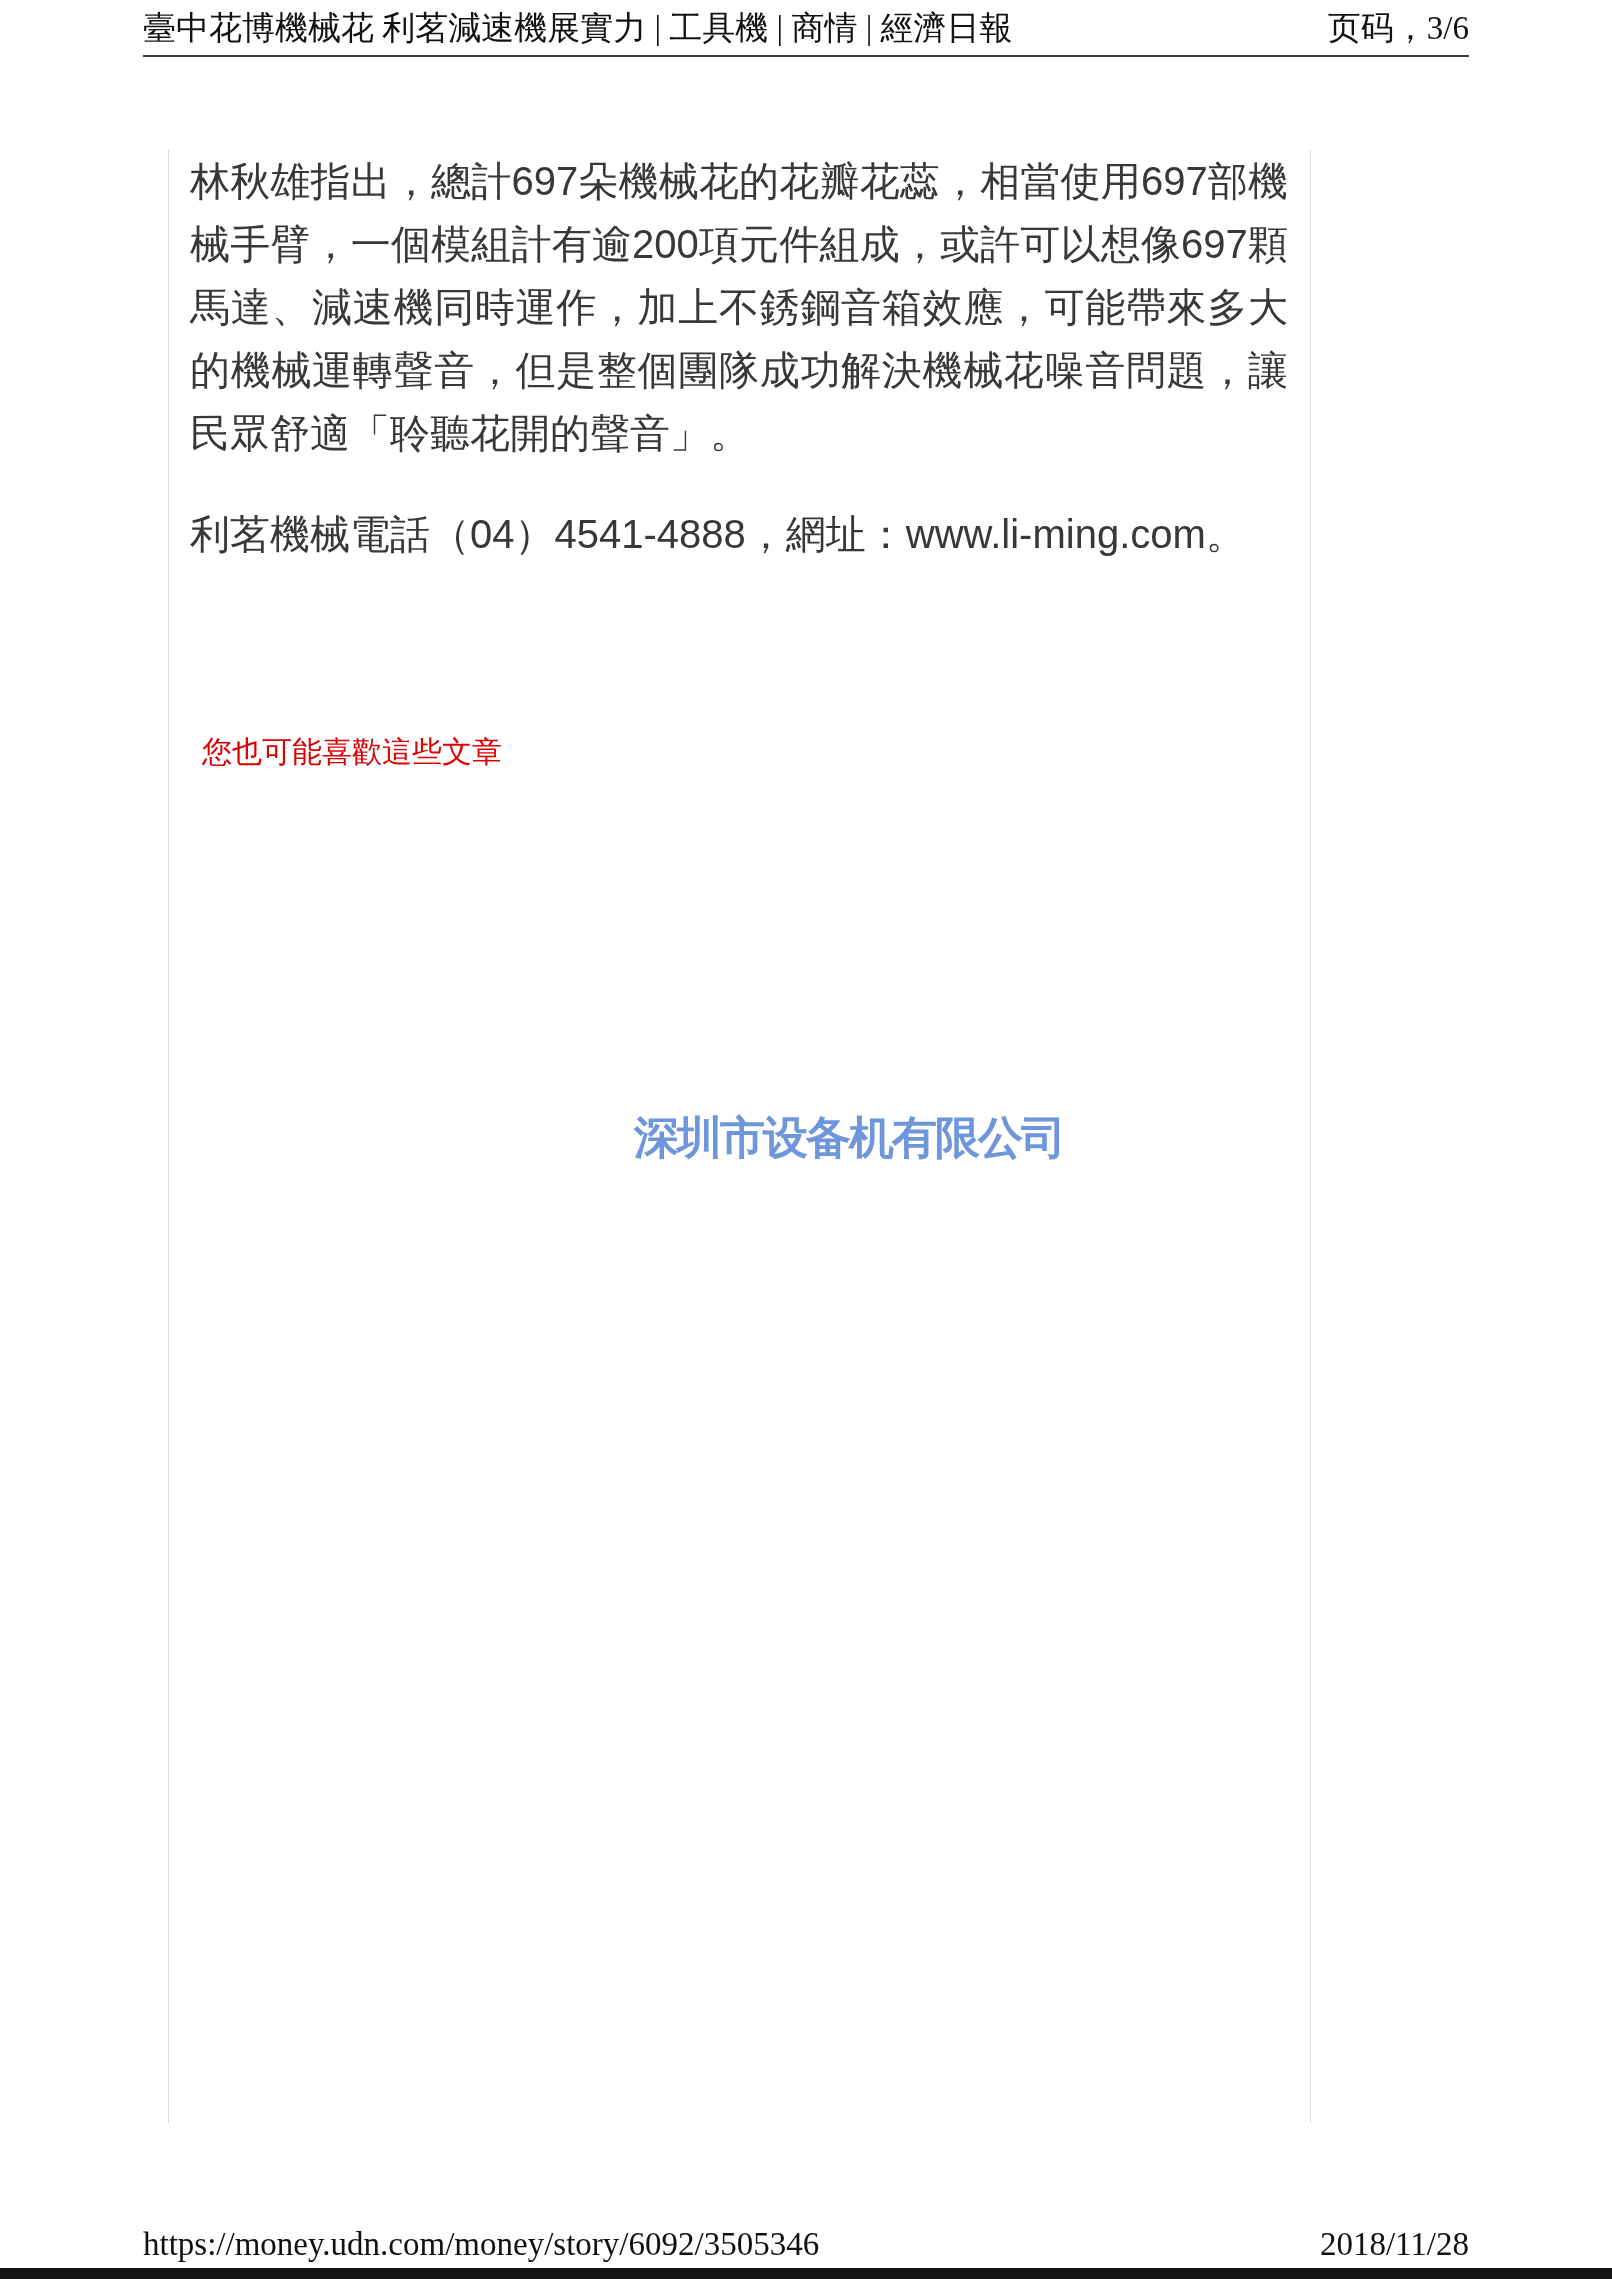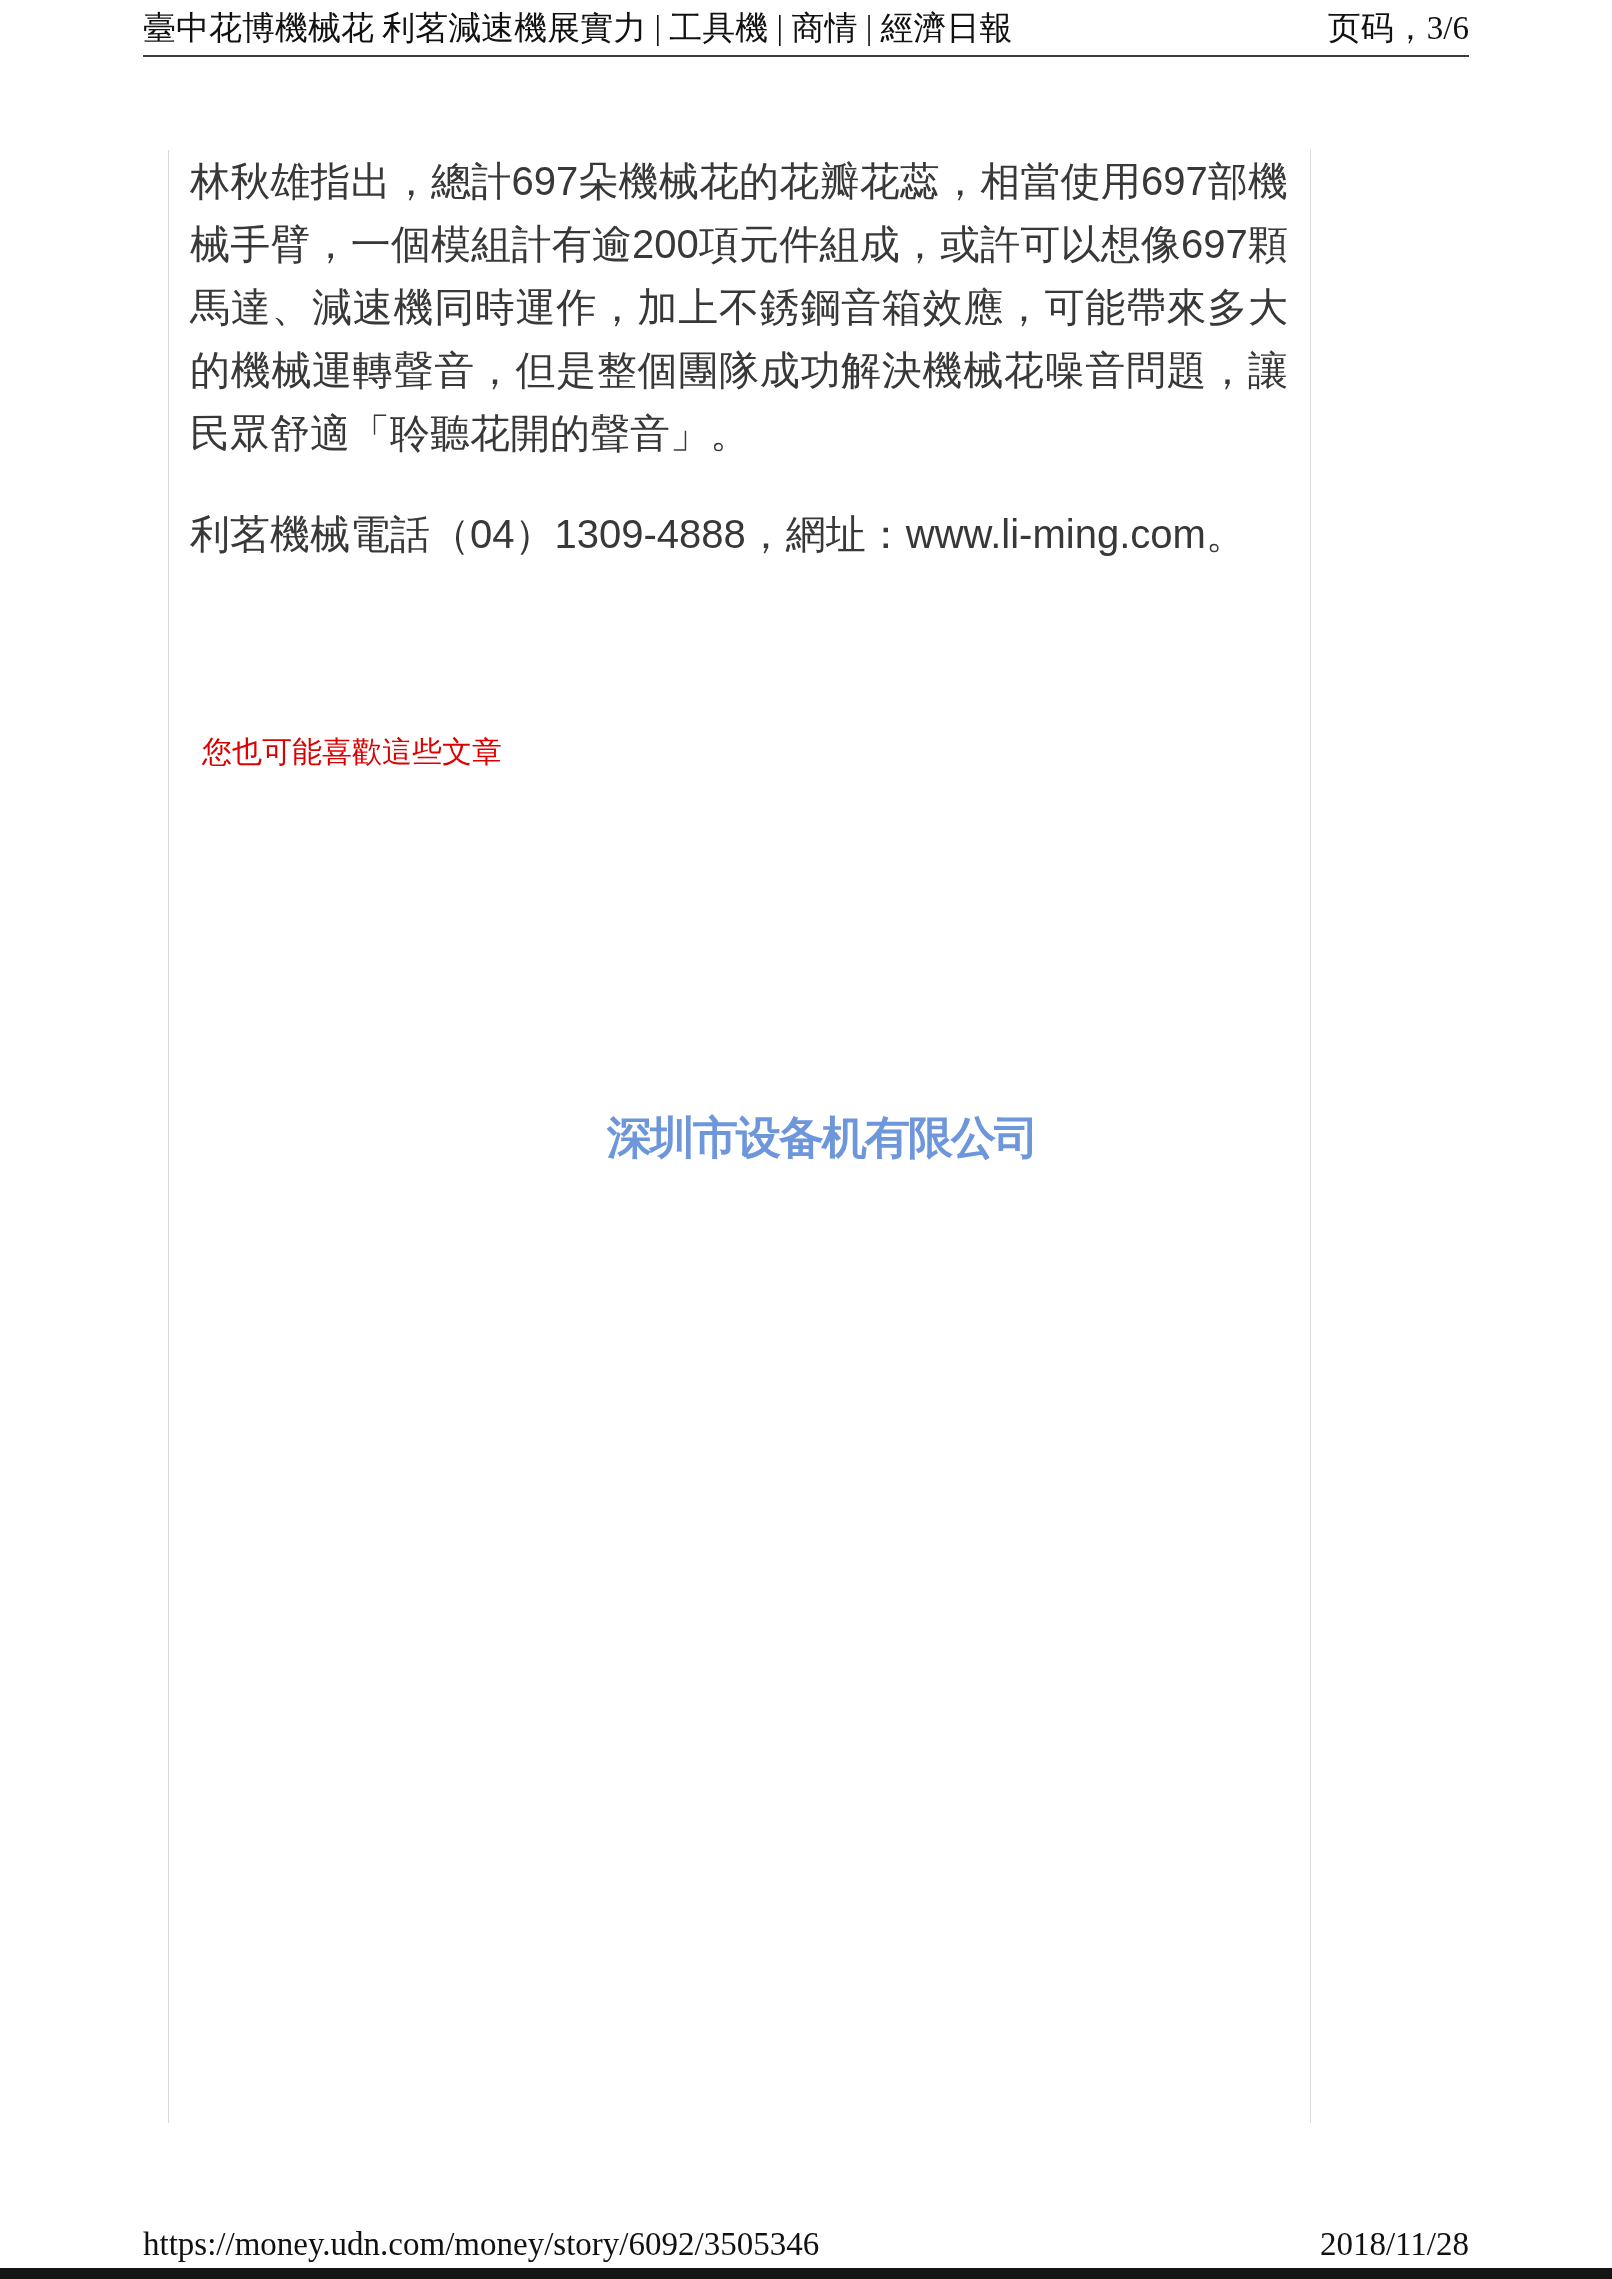--- a/index.html
+++ b/index.html
@@ -52,21 +52,21 @@
     display:inline-block;
     margin:128px 0 0 12px;
     font-size:30px; line-height:40px;
     color:var(--link);
     cursor:pointer;
     text-align:right;
   }
   
   .watermark{
     position:absolute;
-    left:607px; top:1112px;
+    left:634px; top:1112px;
     font-size:45px; line-height:52px;
     font-weight:bold;
     letter-spacing:-2px;
     color:var(--watermark);
     opacity:0.82;
     white-space:nowrap;
     z-index:5;
   }
   
   .print-footer{
@@ -90,21 +90,21 @@
 
   <div class="print-header">
     <span>臺中花博機械花 利茗減速機展實力 | 工具機 | 商情 | 經濟日報</span>
     <span>页码，3/6</span>
   </div>
 
   <div class="header-rule"></div>
 
   <div class="content-box">
     <p class="body-par">林秋雄指出，總計697朵機械花的花瓣花蕊，相當使用697部機械手臂，一個模組計有逾200項元件組成，或許可以想像697顆馬達、減速機同時運作，加上不銹鋼音箱效應，可能帶來多大的機械運轉聲音，但是整個團隊成功解決機械花噪音問題，讓民眾舒適「聆聽花開的聲音」。</p>
-    <p class="body-par">利茗機械電話（04）1309-4888，網址：www.li-ming.com。</p>
+    <p class="body-par">利茗機械電話（04）4541-4888，網址：www.li-ming.com。</p>
     <span class="related-link">您也可能喜歡這些文章</span>
   </div>
 
   <span class="watermark">深圳市设备机有限公司</span>
 
   <div class="print-footer">
     <span>https://money.udn.com/money/story/6092/3505346</span>
     <span>2018/11/28</span>
   </div>
 

